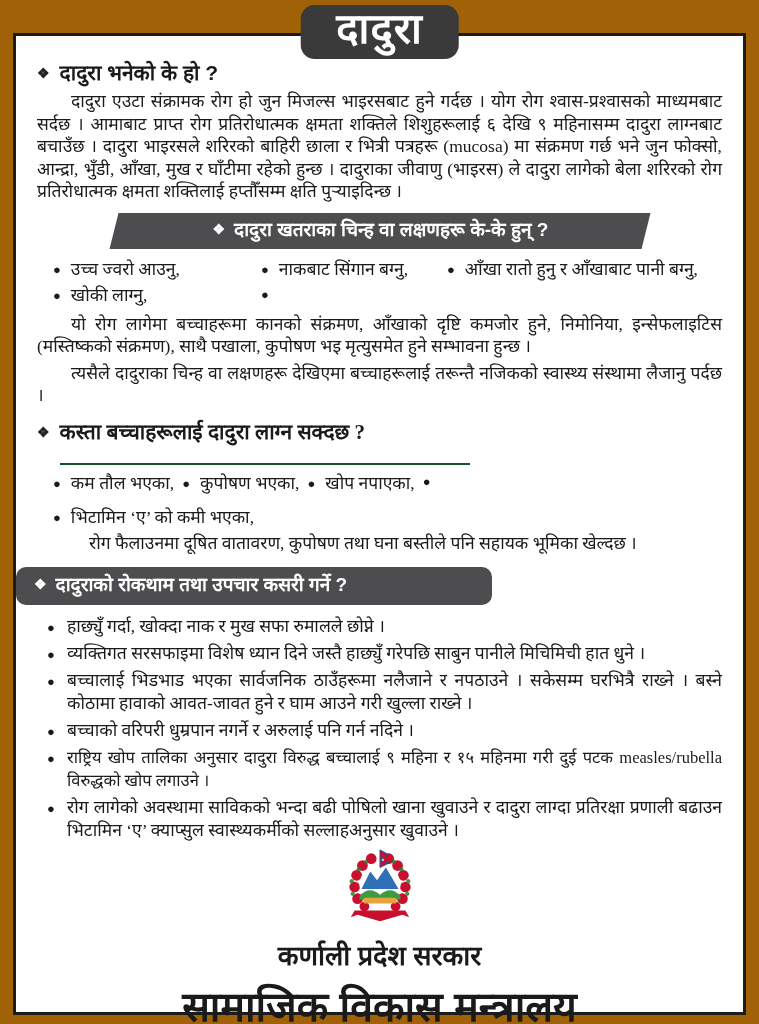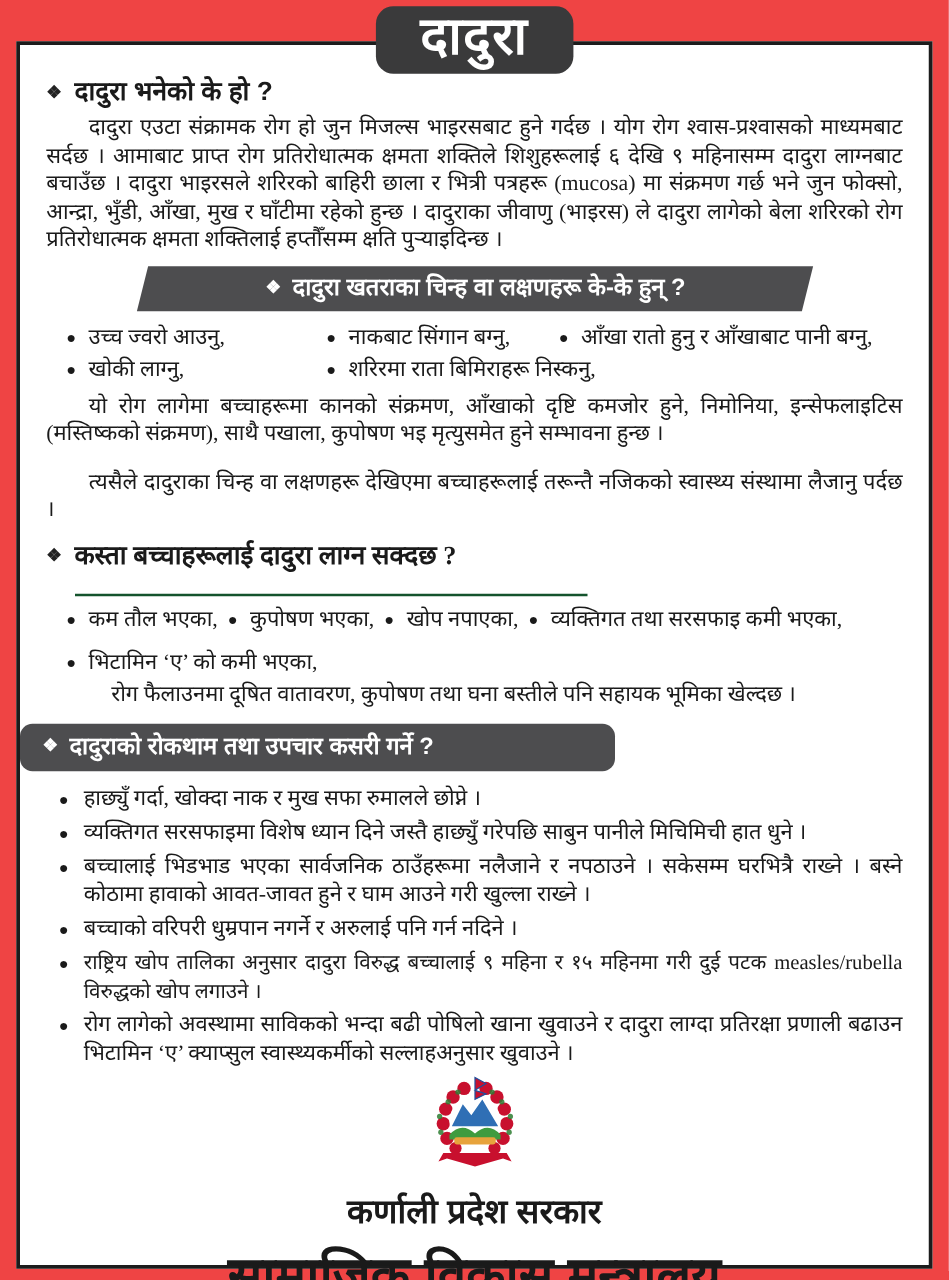--- a/index.html
+++ b/index.html
@@ -1,19 +1,19 @@
 <!DOCTYPE html>
 <html><head>
 <meta charset="utf-8">
 <style>
   * { margin:0; padding:0; box-sizing:border-box; }
   body { background:#e9e9e9; font-family:"Liberation Serif", serif; }
   .page {
     position:relative; width:759px; height:1024px; margin:0 auto;
-    background:#ef4444; overflow:hidden; color:#1a1a1a;
+    background:#a16207; overflow:hidden; color:#1a1a1a;
   }
   .frame {
     position:absolute; left:13px; top:33px; width:733px; height:982px;
     border:3px solid #1c1c1c; background:#fff;
   }
   .title-box {
     position:absolute; top:5px; left:50%; transform:translateX(-50%);
     background:#3a3a3b; color:#fff; border-radius:14px;
     padding:1px 36px 7px 36px; z-index:3;
     font-family:"Liberation Sans", sans-serif; font-weight:bold; font-size:42px;
@@ -110,27 +110,26 @@
           <span>आँखा रातो हुनु र आँखाबाट पानी बग्नु,</span>
         </div>
       </div>
       <div class="sym-row">
         <div class="cell c1">
           <span class="blt">●</span>
           <span>खोकी लाग्नु,</span>
         </div>
         <div class="cell c3">
           <span class="blt">●</span>
-          <span>शरिरमा राता बिमिराहरू निस्कनु,</span>
         </div>
       </div>
     </div>
 
     <p class="para" style="margin-top:4px">यो रोग लागेमा बच्चाहरूमा कानको संक्रमण, आँखाको दृष्टि कमजोर हुने, निमोनिया, इन्सेफलाइटिस (मस्तिष्कको संक्रमण), साथै पखाला, कुपोषण भइ मृत्युसमेत हुने सम्भावना हुन्छ ।</p>
-    <p class="para" style="margin-top:16px">त्यसैले दादुराका चिन्ह वा लक्षणहरू देखिएमा बच्चाहरूलाई तरून्तै नजिकको स्वास्थ्य संस्थामा लैजानु पर्दछ ।</p>
+    <p class="para" style="margin-top:4px">त्यसैले दादुराका चिन्ह वा लक्षणहरू देखिएमा बच्चाहरूलाई तरून्तै नजिकको स्वास्थ्य संस्थामा लैजानु पर्दछ ।</p>
 
     <div class="h-row" style="margin-top:10px">
       <span class="diamond">❖</span>
       <span class="h-underline">कस्ता बच्चाहरूलाई दादुरा लाग्न सक्दछ ?</span>
     </div>
 
     <div class="risk-row">
       <div class="cell">
         <span class="blt">●</span>
         <span>कम तौल भएका,</span>
@@ -138,21 +137,20 @@
       <div class="cell">
         <span class="blt">●</span>
         <span>कुपोषण भएका,</span>
       </div>
       <div class="cell">
         <span class="blt">●</span>
         <span>खोप नपाएका,</span>
       </div>
       <div class="cell">
         <span class="blt">●</span>
-        <span>व्यक्तिगत तथा सरसफाइ कमी भएका,</span>
       </div>
       <div class="cell" style="width:100%">
         <span class="blt">●</span>
         <span>भिटामिन ‘ए’ को कमी भएका,</span>
       </div>
     </div>
     <p class="note">रोग फैलाउनमा दूषित वातावरण, कुपोषण तथा घना बस्तीले पनि सहायक भूमिका खेल्दछ ।</p>
 
     <div class="banner-pill">
       <span class="inner">

